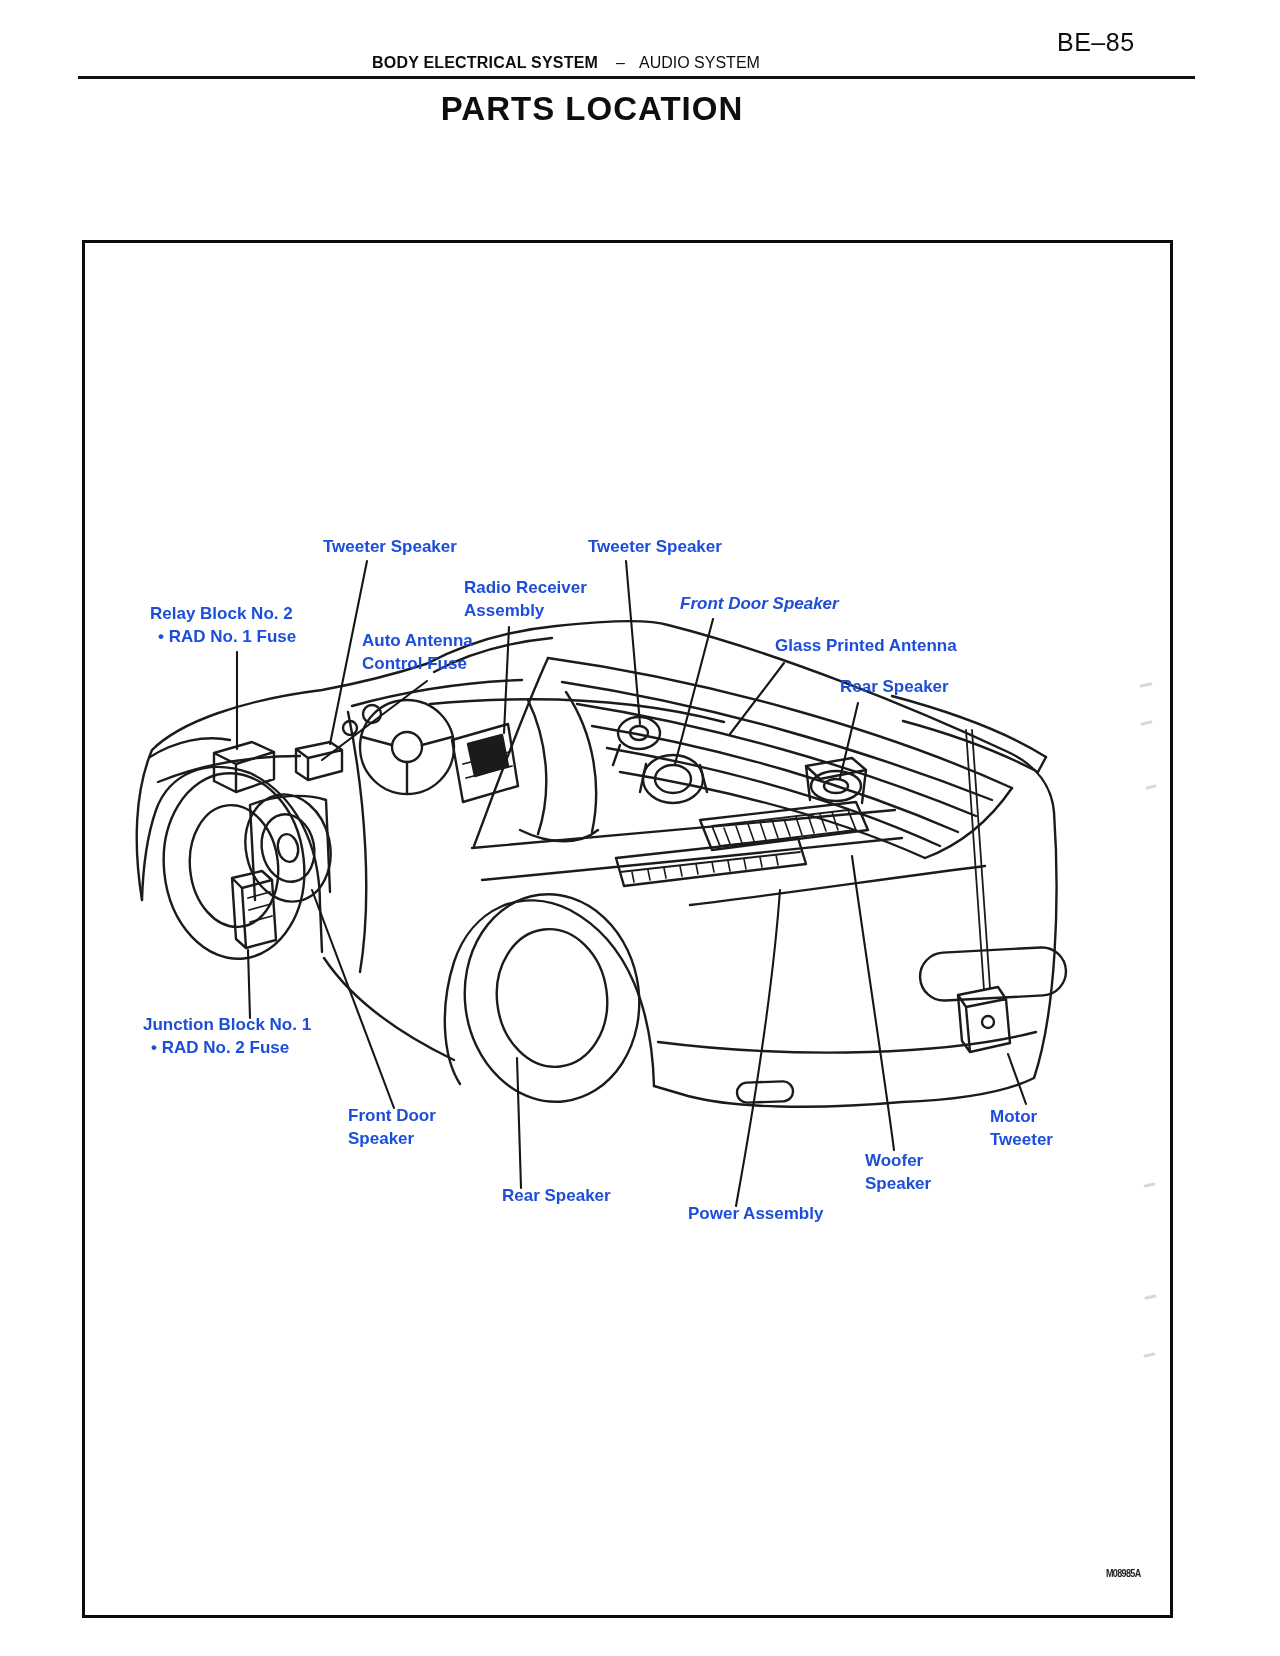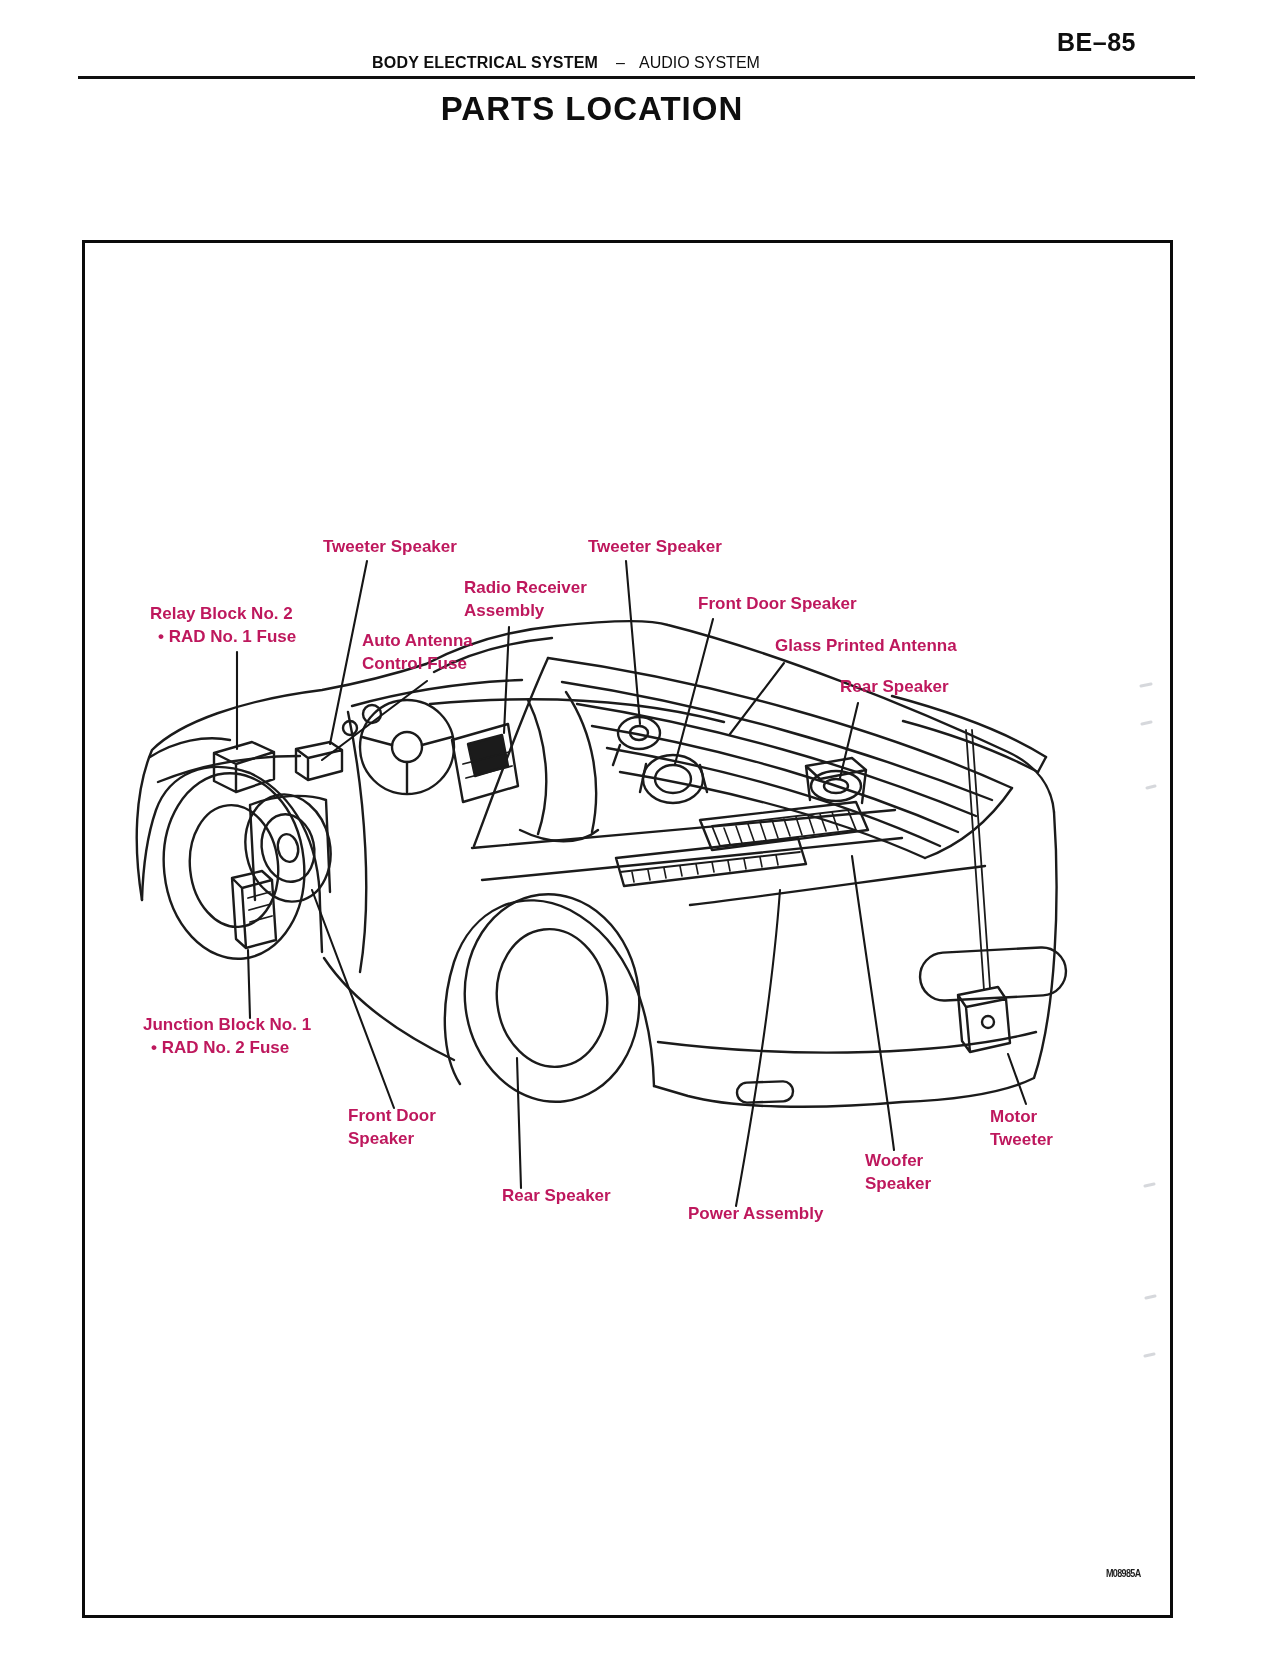--- a/index.html
+++ b/index.html
@@ -1,39 +1,39 @@
 <!DOCTYPE html>
 <html><head>
 <meta charset="utf-8">
 <style>
   html,body{margin:0;padding:0;background:#ffffff;}
   body{width:1280px;height:1656px;position:relative;overflow:hidden;
        font-family:"Liberation Sans",sans-serif;color:#0e0e0e;}
   
-  .page-number{position:absolute;top:28px;left:1057px;font-size:25px;font-weight:bold;letter-spacing:.5px;}
+  .page-number{position:absolute;top:28px;left:1057px;font-size:25px;font-weight:normal;letter-spacing:.5px;}
   .section-row{position:absolute;top:54px;left:372px;white-space:nowrap;font-size:16px;}
   .section-row .sec{font-weight:bold;letter-spacing:.2px;text-align:right;}
   .section-row .sep{margin:0 14px 0 18px;}
   .header-rule{position:absolute;left:78px;top:76px;width:1117px;height:3px;background:#101010;}
   .page-title{position:absolute;left:0;top:90px;width:1184px;text-align:center;
               font-size:33px;font-weight:bold;letter-spacing:1px;}
   
   .diagram-frame{position:absolute;left:82px;top:240px;width:1085px;height:1372px;
                  border:3px solid #0b0b0b;background:#fff;}
   svg.art{position:absolute;left:0;top:0;z-index:1;}
   
   .lbl{position:absolute;z-index:2;font-weight:bold;font-size:17px;line-height:23px;
-       white-space:nowrap;color:#be185d;}
+       white-space:nowrap;color:#1d4ed8;}
   .lbl .indent{padding-left:8px;}
   .lbl-tweeter-left{left:323px;top:535px;}
   .lbl-radio{left:464px;top:576px;}
   .lbl-relay{left:150px;top:602px;}
   .lbl-auto-antenna{left:362px;top:629px;}
   .lbl-tweeter-right{left:588px;top:535px;}
-  .lbl-front-door-top{left:698px;top:592px;}
+  .lbl-front-door-top{left:680px;top:592px;font-style:italic;}
   .lbl-glass-antenna{left:775px;top:634px;text-align:center;}
   .lbl-rear-right{left:840px;top:675px;}
   .lbl-junction{left:143px;top:1013px;}
   .lbl-front-door-bottom{left:348px;top:1104px;}
   .lbl-rear-bottom{left:502px;top:1184px;}
   .lbl-power-amp{left:688px;top:1202px;}
   .lbl-woofer{left:865px;top:1149px;}
   .lbl-motor{left:990px;top:1105px;}
   .figure-code{position:absolute;left:1106px;top:1567px;z-index:2;font-size:11px;font-weight:bold;
                letter-spacing:-.8px;transform:scaleX(.82);transform-origin:left;color:#1c1c1c;}

